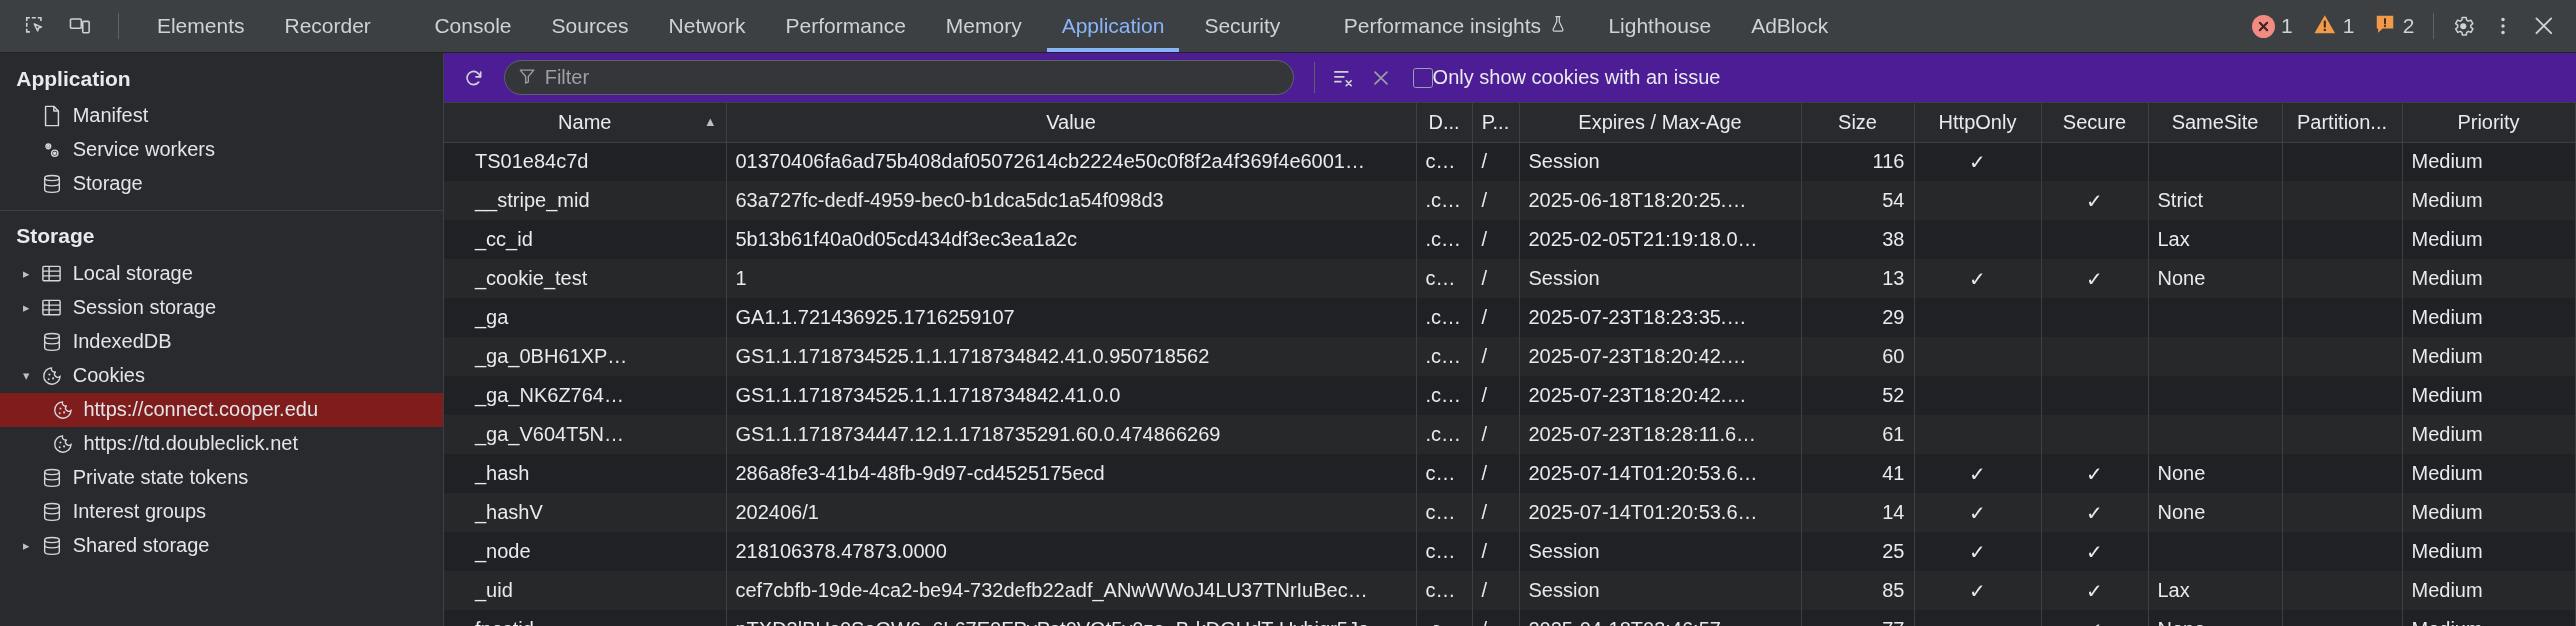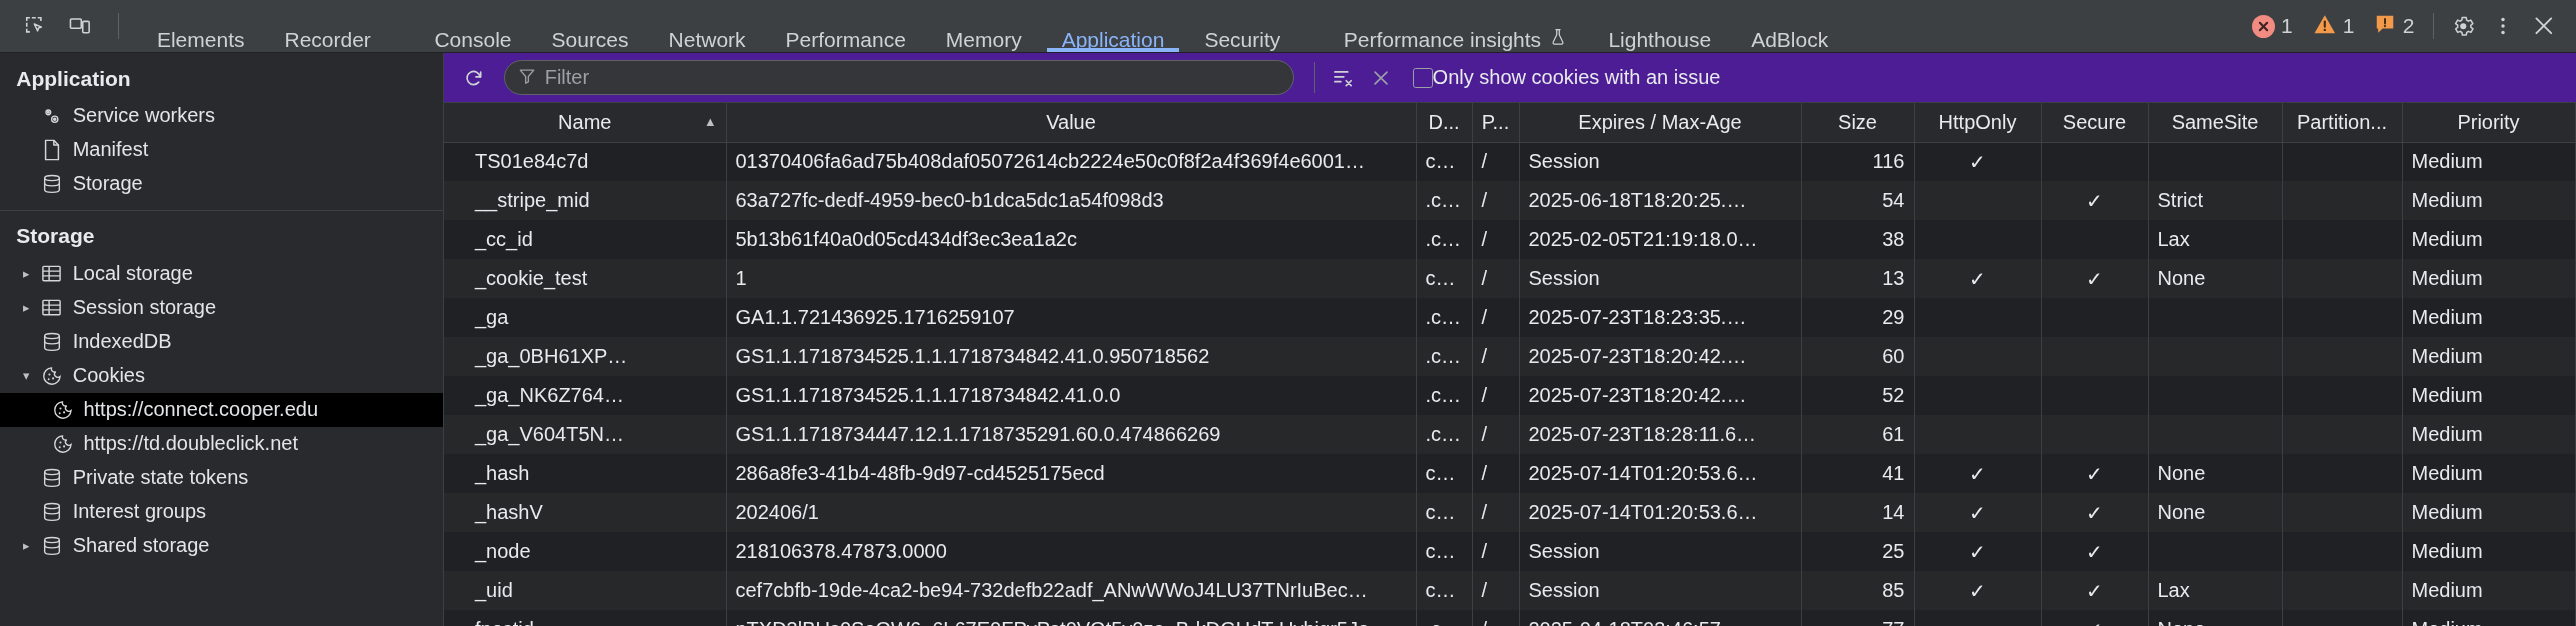--- a/index.html
+++ b/index.html
@@ -22,21 +22,21 @@
   }
   .tb-icons { display: flex; align-items: center; padding: 0 5.4px 0 14.5px; gap: 5.4px; }
   .tb-ico {
     width: 40px; height: 40px;
     display: flex; align-items: center; justify-content: center;
     border-radius: 3.6px; cursor: pointer;
   }
   .tb-sep { width: 0.9px; background: #5f6368; margin: 12.7px 12.7px; align-self: stretch; }
   .tabs { display: flex; align-items: stretch; }
   .tab {
-    display: flex; align-items: flex-end; gap: 7.3px;
+    display: flex; align-items: center; gap: 7.3px;
     padding: 0 20px;
     font-size: 21px; color: #cfd2d5;
     cursor: pointer; white-space: nowrap;
     position: relative;
   }
   .tab.active { color: #8ab4f8; }
   .tab.active::after {
     content: ""; position: absolute; left: 5.4px; right: 5.4px; bottom: 0;
     height: 3.6px; background: #8ab4f8;
   }
@@ -67,21 +67,21 @@
   .side-title {
     font-size: 21px; color: #e8eaed; font-weight: 600;
     padding: 8.2px 0 8.2px 16.3px;
   }
   .side-item {
     display: flex; align-items: center;
     height: 34px; padding-left: 16.3px;
     font-size: 20px; color: #e3e5e8;
     cursor: pointer; white-space: nowrap;
   }
-  .side-item.selected { background: #000000; }
+  .side-item.selected { background: #7f1d1d; }
   .twisty {
     width: 20px; min-width: 20px; display: flex; align-items: center; justify-content: center;
     font-size: 12.7px; color: #bdc1c6;
   }
   .twisty.none { color: transparent; }
   .s-ico { width: 31px; min-width: 31px; display: flex; align-items: center; justify-content: center; }
   .s-label { margin-left: 5.4px; }
   .indent-1 { padding-left: 16.3px; }
   .indent-2 { padding-left: 47px; }
 
@@ -264,41 +264,41 @@
   <div class="body">
 
     <div class="sidebar">
 
       <div class="side-section">
         <div class="side-title">Application</div>
 
         <div class="side-item indent-1">
           <span class="twisty none">▸</span>
           <span class="s-ico">
+            <svg width="20" height="22" viewBox="0 0 20 24">
+              <path d="M3 1.5h9l5 5v16H3v-21z" fill="none" stroke="#d4d6d9" stroke-width="1.6" stroke-linejoin="round"></path>
+              <path d="M12 1.5v5h5" fill="none" stroke="#d4d6d9" stroke-width="1.6" stroke-linejoin="round"></path>
+            </svg>
+          </span>
+          <span class="s-label">Manifest</span>
+        </div>
+
+        <div class="side-item indent-1">
+          <span class="twisty none">▸</span>
+          <span class="s-ico">
             <svg width="22" height="22" viewBox="0 0 24 24">
               <g fill="none" stroke="#d4d6d9" stroke-width="1.5">
                 <circle cx="8" cy="8" r="2.6"></circle>
                 <circle cx="8" cy="8" r=".9" fill="#d4d6d9"></circle>
                 <circle cx="15" cy="15.5" r="3.4"></circle>
                 <circle cx="15" cy="15.5" r="1.2" fill="#d4d6d9"></circle>
               </g>
             </svg>
           </span>
           <span class="s-label">Service workers</span>
-        </div>
-
-        <div class="side-item indent-1">
-          <span class="twisty none">▸</span>
-          <span class="s-ico">
-            <svg width="20" height="22" viewBox="0 0 20 24">
-              <path d="M3 1.5h9l5 5v16H3v-21z" fill="none" stroke="#d4d6d9" stroke-width="1.6" stroke-linejoin="round"></path>
-              <path d="M12 1.5v5h5" fill="none" stroke="#d4d6d9" stroke-width="1.6" stroke-linejoin="round"></path>
-            </svg>
-          </span>
-          <span class="s-label">Manifest</span>
         </div>
 
         <div class="side-item indent-1">
           <span class="twisty none">▸</span>
           <span class="s-ico">
             <svg width="22" height="22" viewBox="0 0 24 24">
               <g fill="none" stroke="#d4d6d9" stroke-width="1.5">
                 <ellipse cx="12" cy="5.5" rx="8" ry="2.8"></ellipse>
                 <path d="M4 5.5v12.8c0 1.6 3.6 2.8 8 2.8s8-1.2 8-2.8V5.5"></path>
                 <path d="M4 11.3c0 1.6 3.6 2.8 8 2.8s8-1.2 8-2.8"></path>

